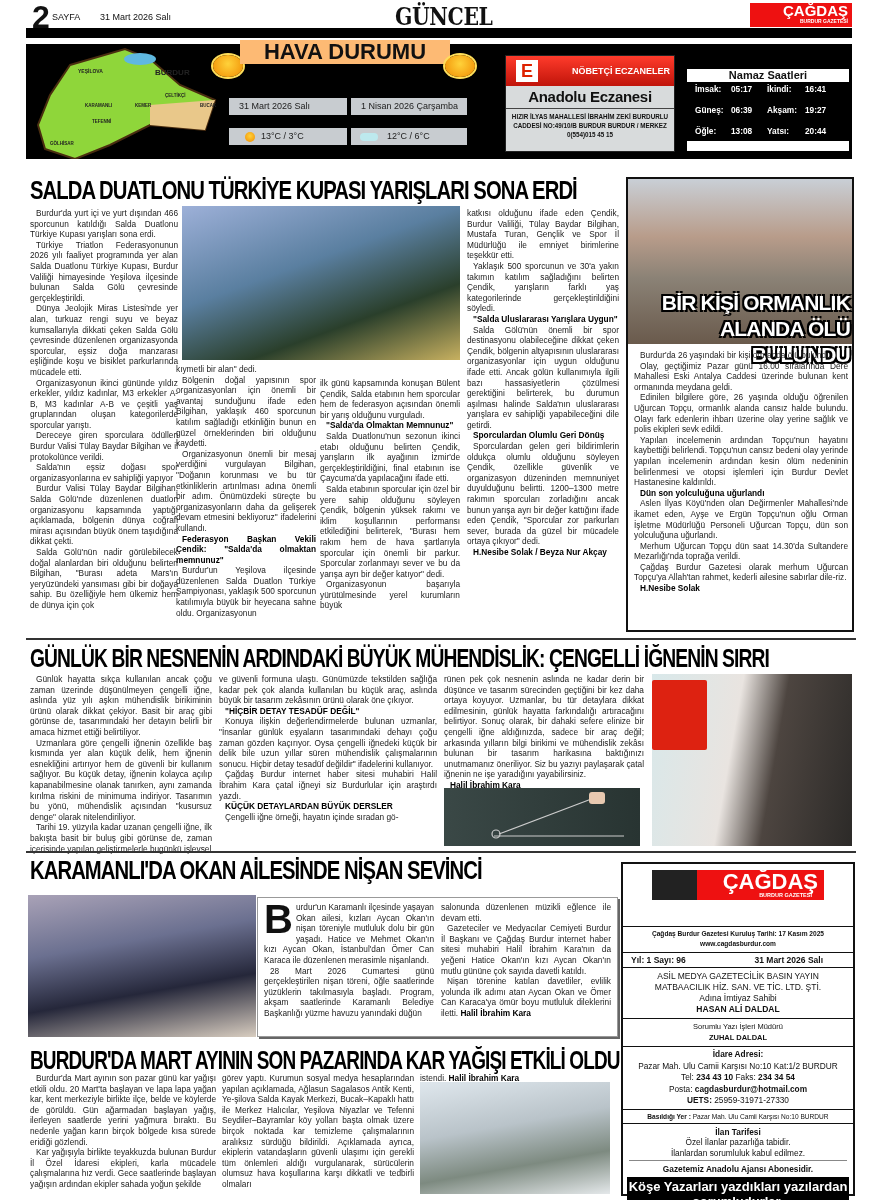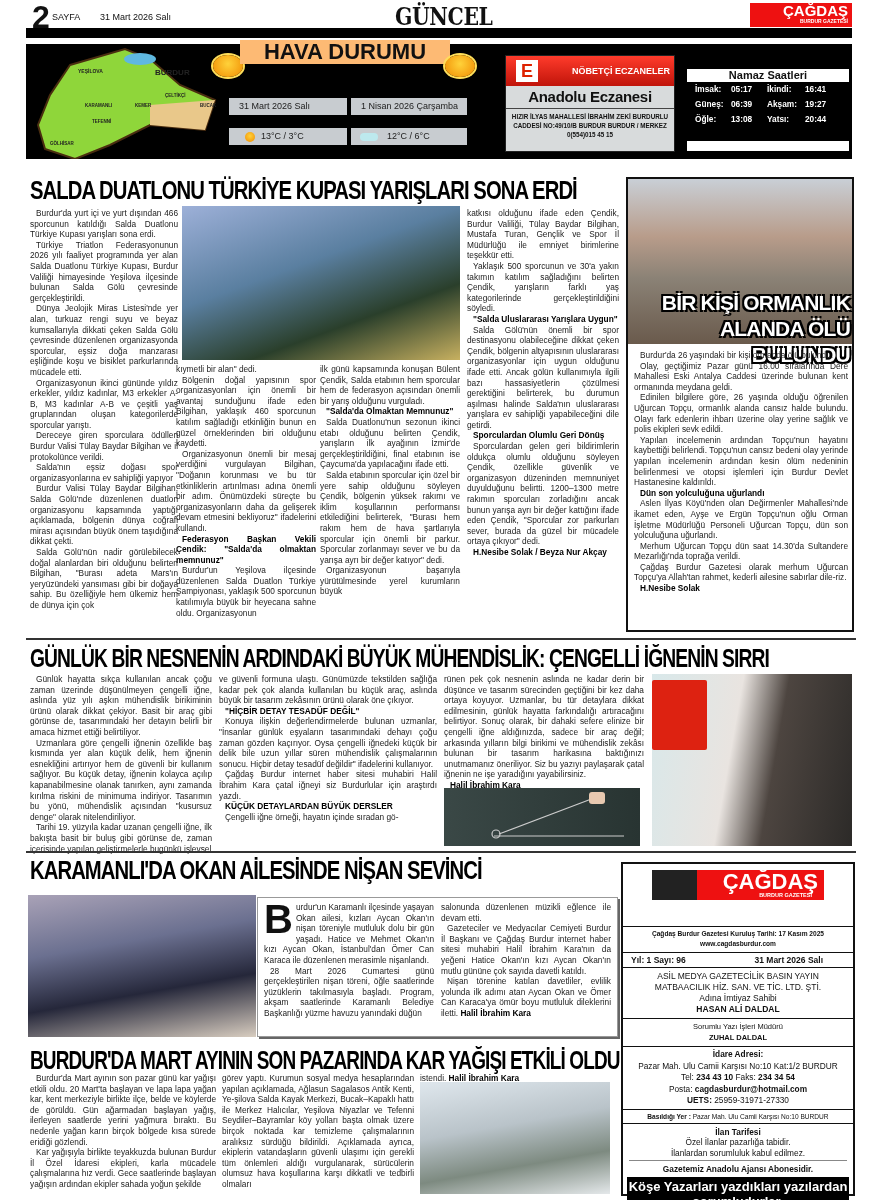--- a/index.html
+++ b/index.html
@@ -24,21 +24,21 @@
 .sun{width:30px;height:22px;border-radius:50%;background:radial-gradient(circle at 50% 40%,#ffd23a,#f08a00);box-shadow:0 0 0 2px #ffdf5a}
 .cloud{width:28px;height:12px;border-radius:8px;background:#bde9ee}
 .wbox{background:#c8ccd0;font-size:9px;line-height:17px;height:17px;padding-left:10px;color:#222}
 #pharm{left:505px;top:55px;width:170px;height:97px;background:#d8dbdc;border:1px solid #222}
 #pharm .top{height:30px;background:linear-gradient(#ff3b2b,#c0140a);color:#fff;font-weight:bold;font-size:9px;line-height:30px;padding-left:66px}
 #pharm .e{position:absolute;left:10px;top:4px;width:22px;height:22px;background:#fff;color:#d20;font-weight:900;font-size:18px;line-height:22px;text-align:center}
 #pharm .name{font-weight:900;font-size:15px;text-align:center;line-height:22px;font-family:"Liberation Sans Narrow","Liberation Sans",sans-serif;letter-spacing:-0.3px}
 #pharm .addr{font-size:6.3px;font-weight:bold;text-align:center;line-height:9px;border-top:1px solid #444;padding-top:3px}
 #namaz{left:687px;top:56px;width:162px;height:95px;color:#fff}
 #namaz .title{position:absolute;left:0;top:13px;width:162px;height:13px;background:#fff;color:#111;font-weight:bold;font-size:11px;text-align:center;line-height:13px}
-#namaz .grid{position:absolute;left:8px;top:28px;display:grid;grid-template-columns:36px 36px 38px 30px;row-gap:4px;font-size:8.3px;font-weight:bold;line-height:11px}
+#namaz .grid{position:absolute;left:8px;top:28px;display:grid;grid-template-columns:36px 36px 38px 30px;row-gap:10px;font-size:8.3px;font-weight:bold;line-height:11px}
 #namaz .bot{position:absolute;left:0;bottom:0;width:162px;height:10px;background:#fff}
 
 #h1{left:30px;top:175px;font-size:26px;transform:scaleX(0.78)}
 #a1img{left:182px;top:206px;width:278px;height:154px;background:linear-gradient(160deg,#9db0d8 0%,#5a7fa0 40%,#2a3f2b 70%,#c7b060 100%)}
 .sideframe{left:626px;top:177px;width:228px;height:455px;border:2px solid #111}
 #a2img{left:628px;top:179px;width:224px;height:165px;background:linear-gradient(180deg,#c9cfd6 0%,#b89c8a 35%,#8b8276 60%,#6a5a4c 100%)}
 #a2title{left:632px;top:290px;width:218px;text-align:right;color:#fff;font-weight:900;font-size:21px;line-height:26px;letter-spacing:-0.8px;text-shadow:-2px -2px 0 #000,2px -2px 0 #000,-2px 2px 0 #000,2px 2px 0 #000}
 .hr{height:1px;background:#555}
 
 #h3{left:30px;top:643px;font-size:26px;transform:scaleX(0.74)}
@@ -139,21 +139,21 @@
   <p>Salda Gölü'nün nadir görülebilecek doğal alanlardan biri olduğunu belirten Bilgihan, "Burası adeta Mars'ın yeryüzündeki yansıması gibi bir doğaya sahip. Bu özelliğiyle hem ülkemiz hem de dünya için çok</p>
 </div>
 <div class="abs" id="a1img"></div>
 <div class="abs txt" style="left:176px;top:364px;width:140px">
   <p style="text-indent:0">kıymetli bir alan" dedi.</p>
   <p>Bölgenin doğal yapısının spor organizasyonları için önemli bir avantaj sunduğunu ifade eden Bilgihan, yaklaşık 460 sporcunun katılım sağladığı etkinliğin bunun en güzel örneklerinden biri olduğunu kaydetti.</p>
   <p>Organizasyonun önemli bir mesaj verdiğini vurgulayan Bilgihan, "Doğanın korunması ve bu tür etkinliklerin artırılması adına önemli bir adım. Önümüzdeki süreçte bu organizasyonların daha da gelişerek devam etmesini bekliyoruz" ifadelerini kullandı.</p>
   <p><b>Federasyon Başkan Vekili Çendik: "Salda'da olmaktan memnunuz"</b></p>
   <p>Burdur'un Yeşilova ilçesinde düzenlenen Salda Duatlon Türkiye Şampiyonası, yaklaşık 500 sporcunun katılımıyla büyük bir heyecana sahne oldu. Organizasyonun</p>
 </div>
-<div class="abs txt" style="left:320px;top:364px;width:140px">
+<div class="abs txt" style="left:320px;top:378px;width:140px">
   <p style="text-indent:0">ilk günü kapsamında konuşan Bülent Çendik, Salda etabının hem sporcular hem de federasyon açısından önemli bir yarış olduğunu vurguladı.</p>
   <p><b>"Salda'da Olmaktan Memnunuz"</b></p>
   <p>Salda Duatlonu'nun sezonun ikinci etabı olduğunu belirten Çendik, yarışların ilk ayağının İzmir'de gerçekleştirildiğini, final etabının ise Çaycuma'da yapılacağını ifade etti.</p>
   <p>Salda etabının sporcular için özel bir yere sahip olduğunu söyleyen Çendik, bölgenin yüksek rakımı ve iklim koşullarının performansı etkilediğini belirterek, "Burası hem rakım hem de hava şartlarıyla sporcular için önemli bir parkur. Sporcular zorlanmayı sever ve bu da yarışa ayrı bir değer katıyor" dedi.</p>
   <p>Organizasyonun başarıyla yürütülmesinde yerel kurumların büyük</p>
 </div>
 <div class="abs txt" style="left:467px;top:208px;width:152px">
   <p style="text-indent:0">katkısı olduğunu ifade eden Çendik, Burdur Valiliği, Tülay Baydar Bilgihan, Mustafa Turan, Gençlik ve Spor İl Müdürlüğü ile emniyet birimlerine teşekkür etti.</p>
   <p>Yaklaşık 500 sporcunun ve 30'a yakın takımın katılım sağladığını belirten Çendik, yarışların farklı yaş kategorilerinde gerçekleştirildiğini söyledi.</p>
   <p><b>"Salda Uluslararası Yarışlara Uygun"</b></p>

